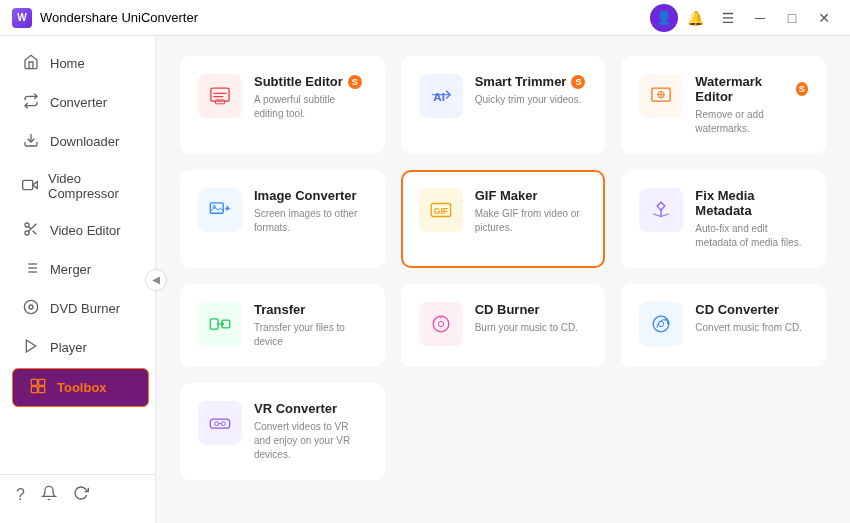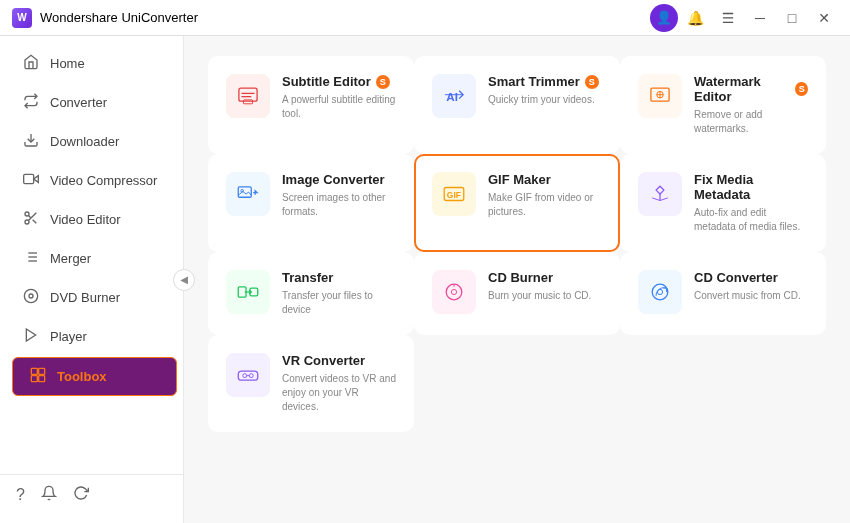--- a/index.html
+++ b/index.html
@@ -29,21 +29,21 @@
 
     
     .main-layout {
       display: flex;
       flex: 1;
       overflow: hidden;
     }
 
     
     .sidebar {
-      width: 184px;
+      width: 156px;
       background: #ffffff;
       border-right: 1px solid #e8e8e8;
       display: flex;
       flex-direction: column;
       flex-shrink: 0;
       padding: 8px 0;
     }
     .sidebar-item {
       display: flex;
       align-items: center;
@@ -95,20 +95,21 @@
       background: #f7f7f7;
       overflow-y: auto;
       padding: 20px 24px;
       position: relative;
     }
 
     
     .toolbox-grid {
       display: grid;
       grid-template-columns: repeat(3, 1fr);
+      gap: 16px;
     }
 
     .tool-card {
       background: white;
       border-radius: 10px;
       padding: 16px;
       display: flex;
       align-items: flex-start;
       gap: 12px;
       cursor: pointer;

